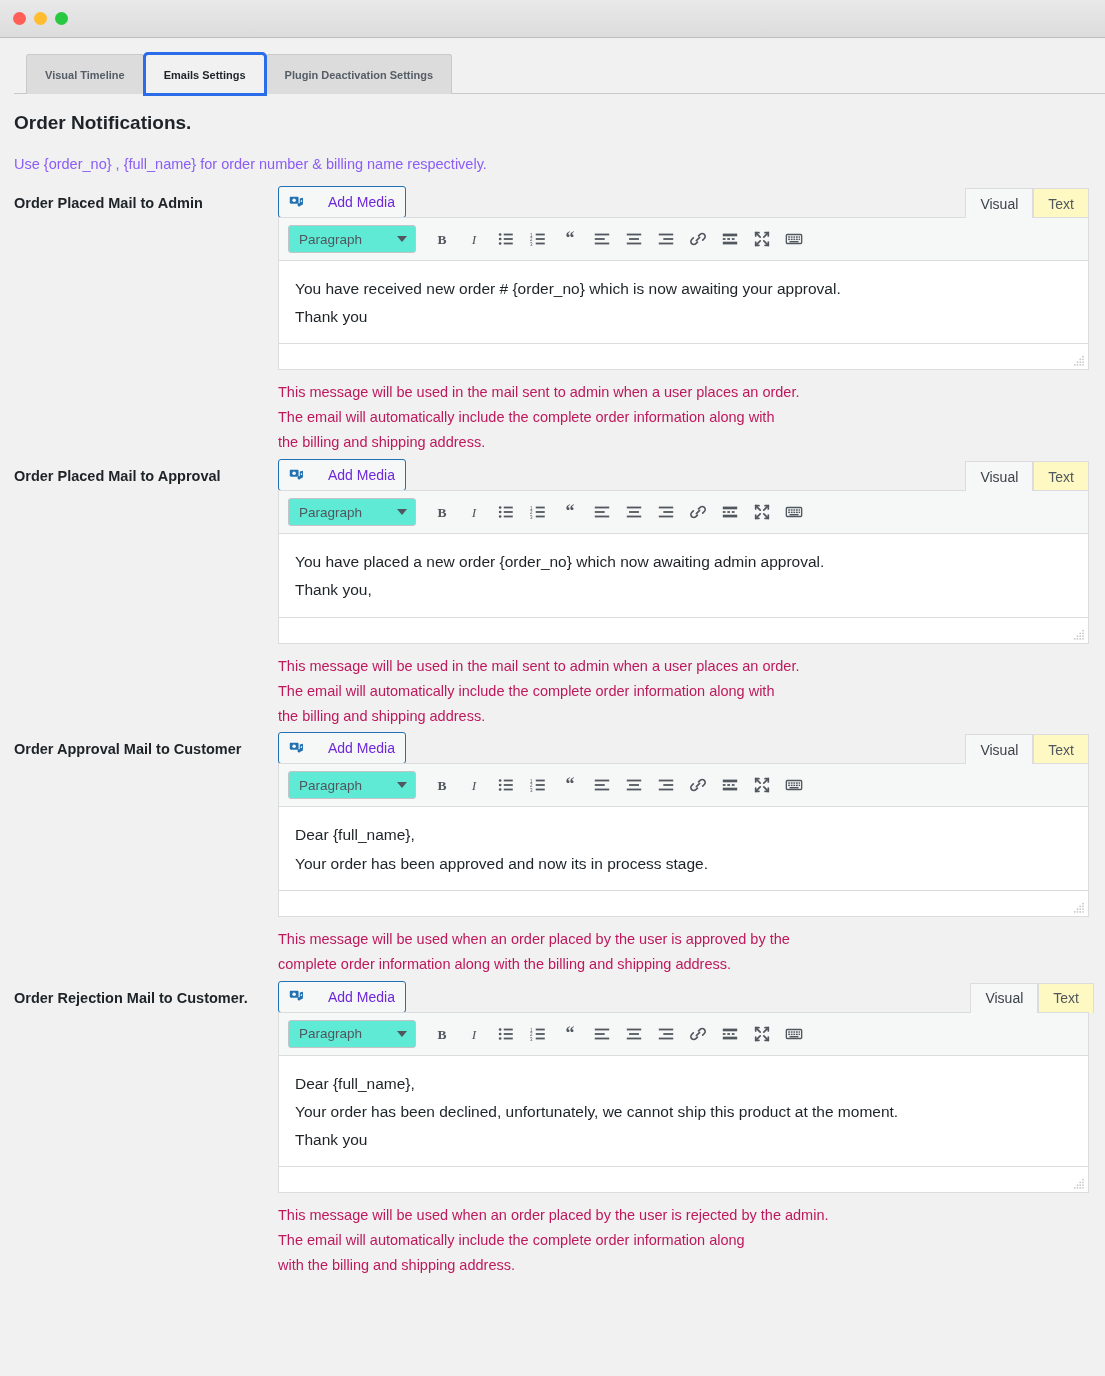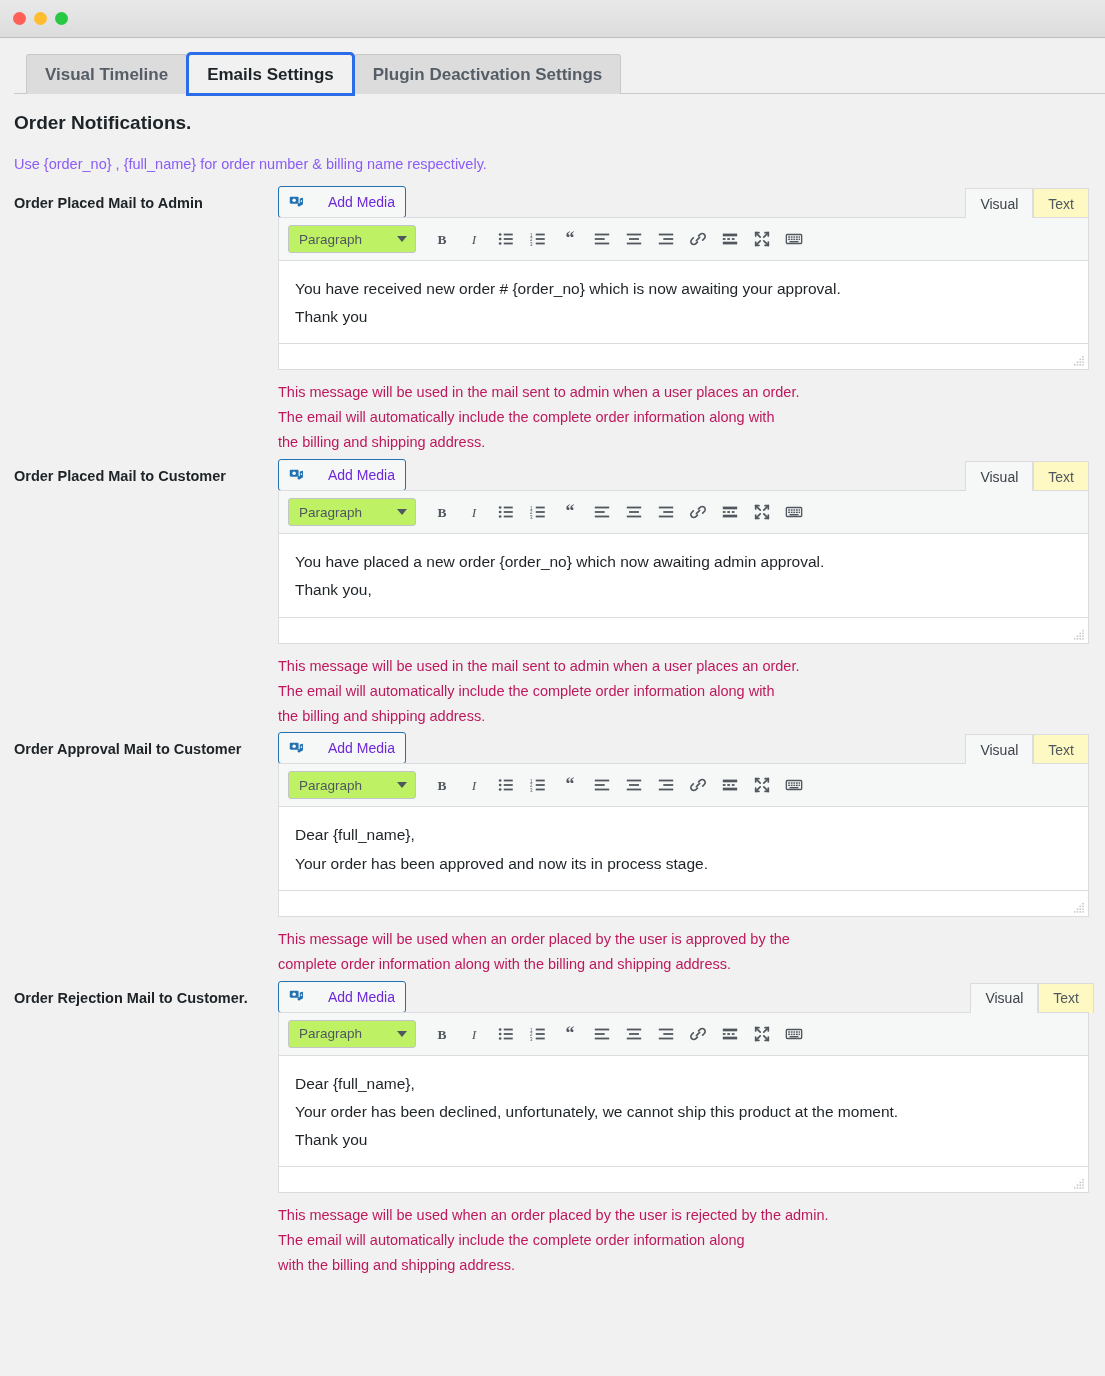--- a/index.html
+++ b/index.html
@@ -41,21 +41,21 @@
   }
   .tabbar::after {
     content: ""; position: absolute;
     left: 14px; right: 0; bottom: 0;
     height: 1px; background: #c9c9c9;
   }
   .tab {
     height: 40px;
     padding: 0 18px;
     display: flex; align-items: center;
-    font-size: 17px; font-weight: bold;
+    font-size: 11px; font-weight: bold;
     color: #555d66;
     background: #dcdcdc;
     border: 1px solid #c9c9c9;
     border-bottom: none;
     border-radius: 3px 3px 0 0;
     margin-right: 1px;
     cursor: pointer;
     position: relative; z-index: 1;
     white-space: nowrap;
   }
@@ -145,21 +145,21 @@
     border-bottom: 1px solid #dcdcde;
     display: flex; align-items: center;
     gap: 1px;
     padding: 7px 9px;
     height: 43px;
   }
   .para-select {
     width: 128px; height: 28px;
     border: 1px solid #c3c4c7;
     border-radius: 3px;
-    background: #bef264;
+    background: #5eead4;
     display: flex; align-items: center; justify-content: space-between;
     padding: 0 8px 0 10px;
     font-size: 13.5px; color: #50575e;
     margin-right: 9px;
     cursor: pointer;
   }
   .caret {
     width: 0; height: 0;
     border-left: 5px solid transparent;
     border-right: 5px solid transparent;
@@ -391,21 +391,21 @@
                   </svg></span></div>
             </div>
             <div class="help-text">
               <p>This message will be used in the mail sent to admin when a user places an order.</p>
               <p>The email will automatically include the complete order information along with</p>
               <p>the billing and shipping address.</p>
             </div>
           </div>
         </div>
         <div class="row">
-          <div class="row-label">Order Placed Mail to Customer</div>
+          <div class="row-label">Order Placed Mail to Approval</div>
           <div class="row-field">
             <div class="ed-header">
               <button class="add-media">
                 <span>
                   <svg class="am-icon" viewBox="0 0 20 20" fill="#2271b1">
                     <path d="M3.2 3.2h8.1c.6 0 1.1.5 1.1 1.1v6.1c0 .6-.5 1.1-1.1 1.1H3.2c-.6 0-1.1-.5-1.1-1.1V4.3c0-.6.5-1.1 1.1-1.1z"></path>
                     <circle cx="7.2" cy="7.3" r="2.1" fill="#f6f7f7"></circle>
                     <path d="M13.9 5.4 17.6 4.4v6.9a1.9 1.9 0 1 1-1.2-1.75V7.2l-1.35.38v5.1a1.9 1.9 0 1 1-1.2-1.75V5.4z"></path>
                   </svg>
                 </span>

